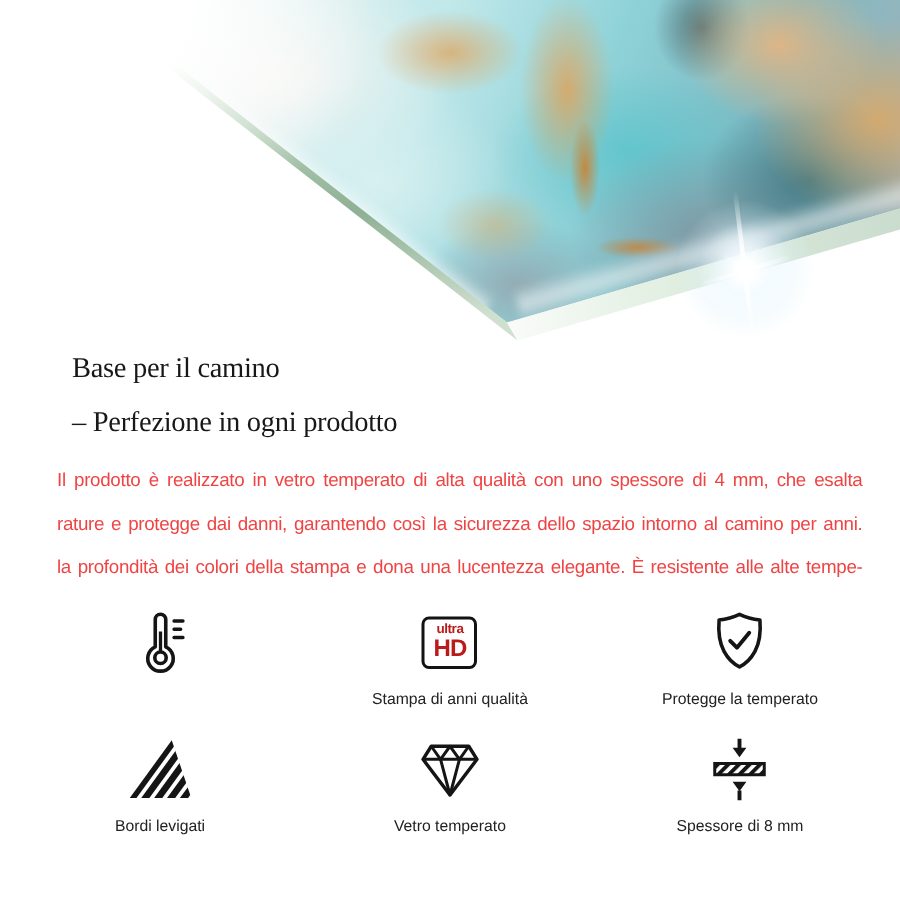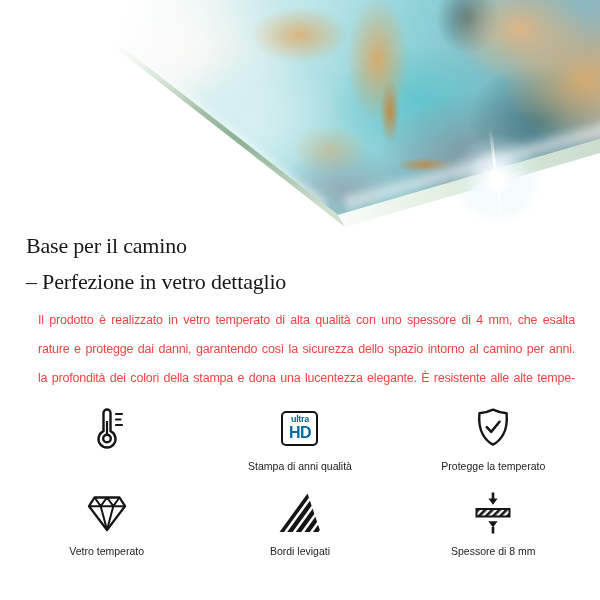--- a/index.html
+++ b/index.html
@@ -56,36 +56,36 @@
   .sp-ray{position:absolute;background:linear-gradient(to bottom,transparent,rgba(255,255,255,0.95) 42%,#ffffff 50%,rgba(255,255,255,0.95) 58%,transparent);border-radius:2px;}
   .sp-v{left:48px;top:-3px;width:3px;height:106px;transform:rotate(-7deg);}
   .sp-h{left:17px;top:48.5px;width:66px;height:3px;transform:rotate(-17deg);
     background:linear-gradient(to right,transparent,#ffffff 50%,transparent);}
   .sp-d1,.sp-d2{left:30px;top:49px;width:40px;height:2px;position:absolute;
     background:linear-gradient(to right,transparent,rgba(255,255,255,0.9) 50%,transparent);}
   .sp-d1{transform:rotate(35deg);opacity:.8;}
   .sp-d2{transform:rotate(-60deg);opacity:.7;}
 
   
-  .heading{margin:0;padding:0 26px;font-family:"Liberation Serif",serif;font-weight:400;
-    font-size:22px;line-height:36px;color:#181818;letter-spacing:-0.2px;}
+  .heading{margin:0;padding:0 48px;font-family:"Liberation Serif",serif;font-weight:400;
+    font-size:19px;line-height:36px;color:#181818;letter-spacing:-0.2px;}
   .heading span{display:block;}
   .desc{margin-top:6px;padding:0 25px 0 38px;}
   .dl{font-size:12.5px;line-height:29px;color:#ef4444;letter-spacing:-0.2px;
     text-align:justify;text-align-last:justify;white-space:nowrap;}
 
   
   .grid{margin:11px 10px 0;display:grid;grid-template-columns:repeat(3,1fr);row-gap:16px;}
   .cell{display:flex;flex-direction:column;align-items:center;}
   .iconbox{height:48px;width:64px;display:flex;align-items:center;justify-content:center;margin-bottom:8px;}
   .flabel{font-size:10.5px;line-height:13px;color:#222222;}
   .icon-svg{display:block;}
   .hdbox{width:33px;height:31px;border:2.5px solid #131313;border-radius:5px;
     display:flex;flex-direction:column;align-items:center;justify-content:center;
-    color:#0369a1;font-weight:bold;line-height:1;}
+    color:#b91c1c;font-weight:bold;line-height:1;}
   .hdbox .t{font-size:9px;letter-spacing:-0.3px;}
   .hdbox .b{font-size:16px;letter-spacing:-0.5px;margin-top:1px;}
 </style>
 </head>
 <body>
 
 <div class="stage">
 
   <div class="hero">
     <div class="marble">
@@ -99,21 +99,21 @@
       <div class="sp-glow"></div>
       <div class="sp-ray sp-v"></div>
       <div class="sp-ray sp-h"></div>
       <div class="sp-d1"></div>
       <div class="sp-d2"></div>
     </div>
   </div>
 
   <h1 class="heading">
     <span>Base per il camino</span>
-    <span>– Perfezione in vetro dettaglio</span>
+    <span>– Perfezione in ogni prodotto</span>
   </h1>
 
   <div class="desc">
     <div class="dl">Il prodotto è realizzato in vetro temperato di alta qualità con uno spessore di 4 mm, che esalta</div>
     <div class="dl">rature e protegge dai danni, garantendo così la sicurezza dello spazio intorno al camino per anni.</div>
     <div class="dl">la profondità dei colori della stampa e dona una lucentezza elegante. È resistente alle alte tempe-</div>
   </div>
 
   <div class="grid">
 
@@ -139,32 +139,20 @@
     </div>
 
     <div class="cell">
       <div class="iconbox">
         <svg class="icon-svg" width="48" height="48" viewBox="0 0 48 48" fill="none" stroke="#151515">
           <path d="M24 5.6 C27.8 7.4 32.6 8.8 37.6 9.3 C38.3 17.5 37.2 24.9 34.3 30.3 C31.7 35.1 28.2 38.6 24 40.6 C19.8 38.6 16.3 35.1 13.7 30.3 C10.8 24.9 9.7 17.5 10.4 9.3 C15.4 8.8 20.2 7.4 24 5.6 Z" stroke-width="2.4" stroke-linejoin="round"></path>
           <path d="M17.8 23.2 L22.3 27.8 L30.5 17.8" stroke-width="2.6" stroke-linecap="round" stroke-linejoin="round"></path>
         </svg>
       </div>
       <div class="flabel">Protegge la temperato</div>
-    </div>
-
-    <div class="cell">
-      <div class="iconbox">
-        <svg class="icon-svg" width="48" height="48" viewBox="0 0 48 48" fill="none" stroke="#151515">
-          <path d="M11.5 8.5 H36.5 L42 17.2 L24 41 L6 17.2 Z" stroke-width="2.3" stroke-linejoin="round"></path>
-          <path d="M11.5 8.5 L17.7 17.2 L24 8.5 L30.3 17.2 L36.5 8.5" stroke-width="2" stroke-linejoin="round"></path>
-          <path d="M6 17.2 H42" stroke-width="2"></path>
-          <path d="M17.7 17.2 L24 41 M30.3 17.2 L24 41" stroke-width="2"></path>
-        </svg>
-      </div>
-      <div class="flabel">Vetro temperato</div>
     </div>
 
     <div class="cell">
       <div class="iconbox">
         <svg class="icon-svg" width="48" height="48" viewBox="0 0 48 48">
           <defs>
               <clipPath id="triclip">
                 <path d="M3.5 43 L44.5 43 L31.5 4.5 Z"></path>
               </clipPath>
             </defs>
@@ -175,20 +163,32 @@
             <line x1="27.8" y1="47.5" x2="61.4" y2="1.3"></line>
             <line x1="36.4" y1="47.5" x2="70" y2="1.3"></line>
           </g>
         </svg>
       </div>
       <div class="flabel">Bordi levigati</div>
     </div>
 
     <div class="cell">
       <div class="iconbox">
+        <svg class="icon-svg" width="48" height="48" viewBox="0 0 48 48" fill="none" stroke="#151515">
+          <path d="M11.5 8.5 H36.5 L42 17.2 L24 41 L6 17.2 Z" stroke-width="2.3" stroke-linejoin="round"></path>
+          <path d="M11.5 8.5 L17.7 17.2 L24 8.5 L30.3 17.2 L36.5 8.5" stroke-width="2" stroke-linejoin="round"></path>
+          <path d="M6 17.2 H42" stroke-width="2"></path>
+          <path d="M17.7 17.2 L24 41 M30.3 17.2 L24 41" stroke-width="2"></path>
+        </svg>
+      </div>
+      <div class="flabel">Vetro temperato</div>
+    </div>
+
+    <div class="cell">
+      <div class="iconbox">
         <svg class="icon-svg" width="48" height="48" viewBox="0 0 48 48">
           <defs>
             <pattern id="hatch" width="5" height="5" patternUnits="userSpaceOnUse" patternTransform="rotate(45 0 0)">
               <rect width="2.6" height="5" fill="#151515"></rect>
             </pattern>
           </defs>
           <rect x="7.5" y="20" width="33" height="7.5" fill="url(#hatch)" stroke="#151515" stroke-width="2"></rect>
           <path d="M24 3.5 v6.5" stroke="#151515" stroke-width="2.6"></path>
           <path d="M19.4 9.5 h9.2 L24 15.8 Z" fill="#151515"></path>
           <path d="M24 44.5 v-6.5" stroke="#151515" stroke-width="2.6"></path>

